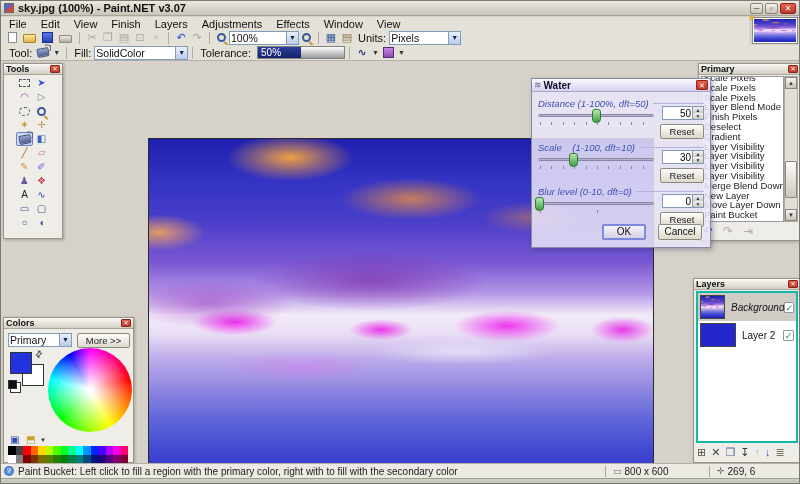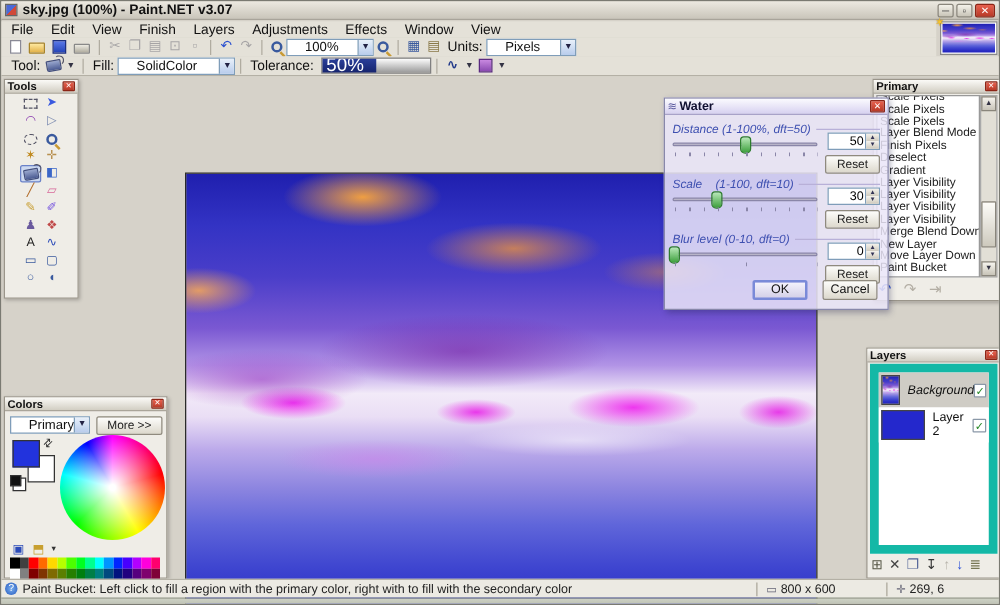--- a/index.html
+++ b/index.html
@@ -22,28 +22,28 @@
   .tsep{width:1px;height:12px;background:#b0aca0;margin:0 4px;}
   .gly{font-size:11px;color:#445;width:16px;text-align:center;line-height:13px;}
   .gly.dis{opacity:.38;}
   .icn{display:inline-block;margin:0 3px;}
   .s-new{width:9px;height:11px;background:#fff;border:1px solid #8a8a96;}
   .s-open{width:13px;height:9px;background:linear-gradient(#ffe9a0,#e2b148);border:1px solid #a8842a;border-radius:1px;margin-top:2px;}
   .s-save{width:11px;height:11px;background:linear-gradient(#5a78e8,#2444b8);border:1px solid #1c2f80;}
   .s-print{width:13px;height:8px;background:linear-gradient(#eceae2,#b0ac9e);border:1px solid #888;border-radius:1px;margin-top:3px;}
   .mag{width:9px;height:9px;border:2px solid #3a5a9e;border-radius:50%;position:relative;display:inline-block;margin:0 3px;}
   .mag::after{content:"";position:absolute;width:2px;height:5px;background:#c89a34;transform:rotate(-45deg);left:6px;top:6px;}
-  .combo{height:14px;background:#fff;border:1px solid #7f9db9;display:flex;align-items:center;font-size:10.5px;padding-left:14px;color:#111;}
+  .combo{height:14px;background:#fff;border:1px solid #7f9db9;display:flex;align-items:center;font-size:10.5px;padding-left:1px;color:#111;}
   .combo .arr{margin-left:auto;width:12px;height:100%;background:linear-gradient(#e8f0fa,#b8ccec);border-left:1px solid #7f9db9;font-size:7px;line-height:12px;text-align:center;color:#224;}
   .tblabel{font-size:11px;color:#111;margin:0 3px;}
   .bucket{width:12px;height:9px;display:inline-block;background:linear-gradient(#9aa8cf,#4a5a92);border:1px solid #44507e;border-radius:1px 1px 2px 2px;transform:rotate(-10deg);position:relative;margin:0 2px;}
   .bucket::after{content:"";position:absolute;right:-4px;top:-4px;width:6px;height:6px;border:1px solid #556;border-radius:50%;border-bottom-color:transparent;border-left-color:transparent;transform:rotate(15deg);}
   .chev{font-size:7px;color:#334;margin:0 2px;}
   #tol-slider{width:88px;height:13px;border:1px solid #808080;background:linear-gradient(#fdfdfd,#9a9a9a);position:relative;margin-left:3px;}
-  #tol-fill{height:100%;background:linear-gradient(#2a3f9a,#16246e);color:#fff;font-size:15px;line-height:11px;padding-left:3px;overflow:hidden;white-space:nowrap;}
+  #tol-fill{height:100%;background:linear-gradient(#2a3f9a,#16246e);color:#fff;font-size:10px;line-height:11px;padding-left:3px;overflow:hidden;white-space:nowrap;}
   .flood{width:11px;height:11px;background:linear-gradient(#c888e0,#8a4ab0);border:1px solid #5a2a80;margin:0 2px;}
 
   
   #imgtab{position:absolute;left:751px;top:16px;width:46px;height:27px;background:#fff;border:1px solid #888;padding:1px;}
   #imgtab .art{width:100%;height:100%;}
   #imgstar{position:absolute;left:747px;top:12px;font-size:9px;color:#f4c430;text-shadow:0 0 1px #a06a00;}
 
   
   #workspace{position:absolute;left:0;top:60px;width:800px;height:402px;background:#d6d2c9;}
   #canvas{position:absolute;left:147px;top:77px;width:506px;height:376px;border:1px solid #2a2a2a;}
@@ -90,21 +90,21 @@
   #hist-scroll{position:absolute;top:12px;right:2px;width:14px;bottom:18px;background:#e2dfd6;border:1px solid #aaa;}
   .sbtn{position:absolute;left:0;width:12px;height:12px;background:linear-gradient(#f6f4ee,#c8c4b8);border:1px solid #8a867c;font-size:6px;text-align:center;line-height:11px;color:#334;}
   #sb-up{top:0;}
   #sb-dn{bottom:0;}
   #sb-thumb{position:absolute;left:0;width:12px;top:58%;height:26%;background:linear-gradient(#fdfcf8,#cdc9bd);border:1px solid #8a867c;border-radius:1px;}
   #hist-btns{position:absolute;left:4px;bottom:2px;height:14px;display:flex;gap:10px;align-items:center;}
   .pbtn{font-size:12px;line-height:13px;}
 
   
   #layers-panel{left:692px;top:277px;width:108px;height:185px;}
-  #layers-list{position:absolute;left:2px;top:12px;right:2px;bottom:19px;background:#fff;border:7px solid #14b8a6;}
+  #layers-list{position:absolute;left:2px;top:12px;right:2px;bottom:19px;background:#fff;border:2px solid #14b8a6;}
   .lrow{height:28px;display:flex;align-items:center;padding:0 2px;background:#fff;}
   .lrow.sel{background:#cfccc5;}
   .lthumb{width:36px;height:24px;border:1px solid #444;background-size:cover;}
   .lname{font-size:10px;color:#111;margin-left:6px;}
   .lname.it{font-style:italic;}
   .lcheck{margin-left:auto;width:11px;height:11px;background:#fff;border:1px solid #8a98a8;font-size:9px;line-height:10px;color:#2a8a2a;text-align:center;border-radius:1px;}
   #layers-btns{position:absolute;left:3px;bottom:2px;height:15px;display:flex;gap:5px;align-items:center;}
 
   
   #colors-panel{left:2px;top:316px;width:131px;height:146px;}

